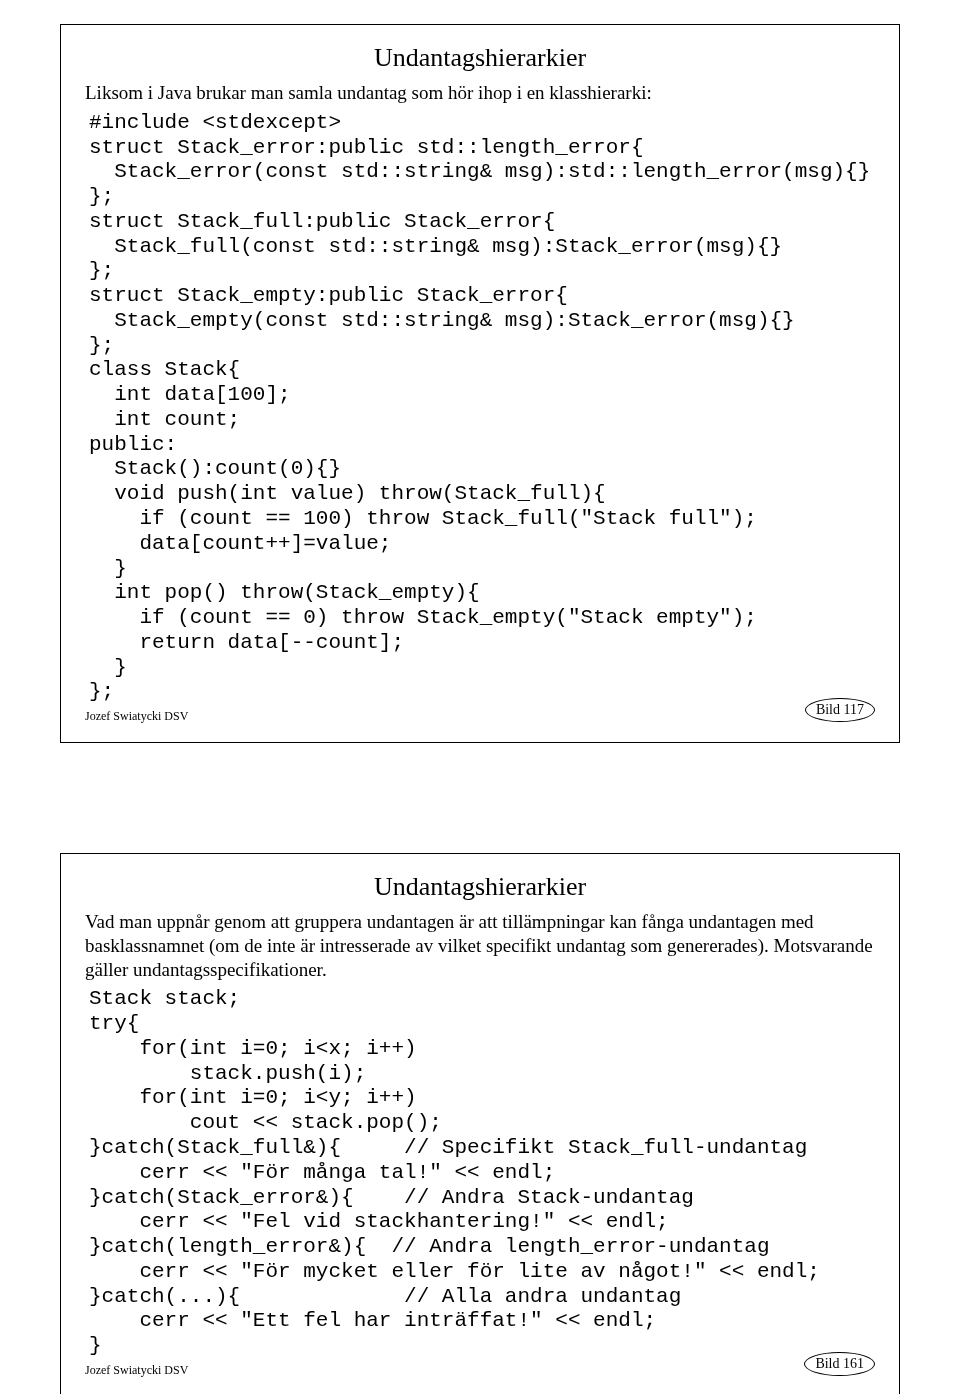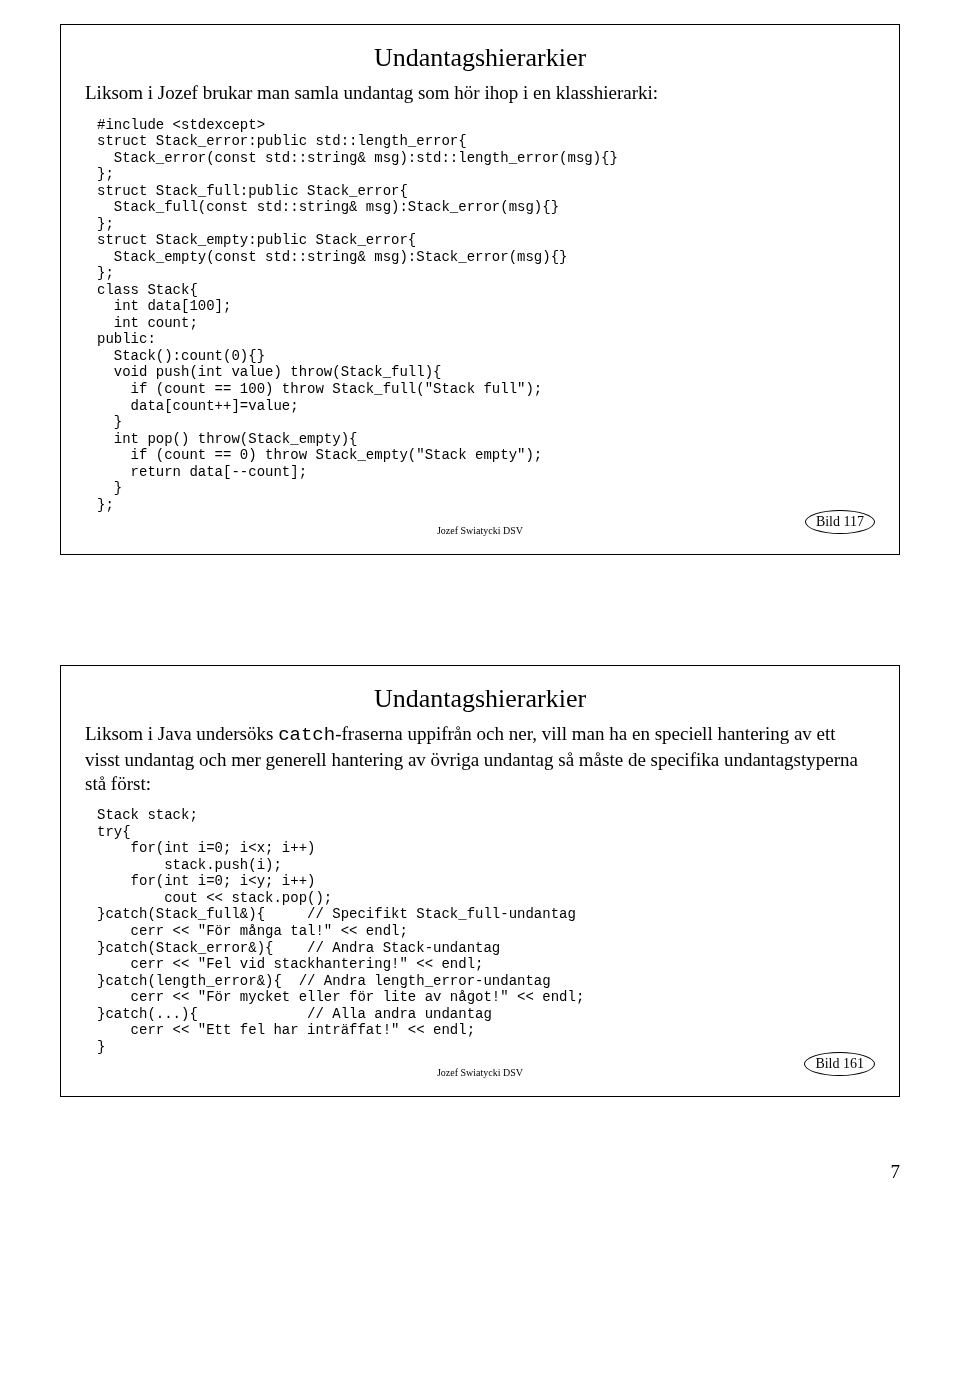--- a/index.html
+++ b/index.html
@@ -27,28 +27,28 @@
       font-weight: normal;
       margin: 0 0 8px 0;
     }
     .intro-text {
       font-size: 19px;
       margin: 0 0 6px 0;
       line-height: 1.25;
     }
     .code {
       font-family: "Courier New", monospace;
-      font-size: 14px;
+      font-size: 21px;
       white-space: pre;
       line-height: 1.18;
-      margin: 12px;
+      margin: 4px;
     }
     .footer-author {
-      text-align: center;
-      font-size: 10px;
+      text-align: left;
+      font-size: 12px;
       margin-top: 2px;
     }
     .badge {
       position: absolute;
       right: 24px;
       bottom: 20px;
       border: 1px solid #000;
       border-radius: 50%;
       padding: 3px 10px;
       font-size: 14px;
@@ -60,21 +60,21 @@
       padding: 0 60px 20px 0;
     }
   </style>
 </head>
 <body>
 
 <div class="page">
 
   <div class="slide-box">
     <h2 class="slide-title">Undantagshierarkier</h2>
-    <p class="intro-text">Liksom i Jozef brukar man samla undantag som hör ihop i en klasshierarki:</p>
+    <p class="intro-text">Liksom i Java brukar man samla undantag som hör ihop i en klasshierarki:</p>
     <pre class="code">#include &lt;stdexcept&gt;
 struct Stack_error:public std::length_error{
   Stack_error(const std::string&amp; msg):std::length_error(msg){}
 };
 struct Stack_full:public Stack_error{
   Stack_full(const std::string&amp; msg):Stack_error(msg){}
 };
 struct Stack_empty:public Stack_error{
   Stack_empty(const std::string&amp; msg):Stack_error(msg){}
 };
@@ -91,23 +91,21 @@
     if (count == 0) throw Stack_empty("Stack empty");
     return data[--count];
   }
 };</pre>
     <div class="footer-author">Jozef Swiatycki DSV</div>
     <div class="badge">Bild 117</div>
   </div>
 
   <div class="slide-box" style="margin-bottom:40px;">
     <h2 class="slide-title">Undantagshierarkier</h2>
-    <p class="intro-text">
-      <span>Liksom i Java undersöks </span><span style="font-family:'Courier New',monospace;">catch</span><span>-fraserna uppifrån och ner, vill man ha en speciell hantering av ett visst undantag och mer generell hantering av övriga undantag så måste de specifika undantagstyperna stå först:</span>
-    </p>
+    <p class="intro-text">Vad man uppnår genom att gruppera undantagen är att tillämpningar kan fånga undantagen med basklassnamnet (om de inte är intresserade av vilket specifikt undantag som genererades). Motsvarande gäller undantagsspecifikationer.</p>
     <pre class="code">Stack stack;
 try{
     for(int i=0; i&lt;x; i++)
         stack.push(i);
     for(int i=0; i&lt;y; i++)
         cout &lt;&lt; stack.pop();
 }catch(Stack_full&amp;){     // Specifikt Stack_full-undantag
     cerr &lt;&lt; "För många tal!" &lt;&lt; endl;
 }catch(Stack_error&amp;){    // Andra Stack-undantag
     cerr &lt;&lt; "Fel vid stackhantering!" &lt;&lt; endl;

